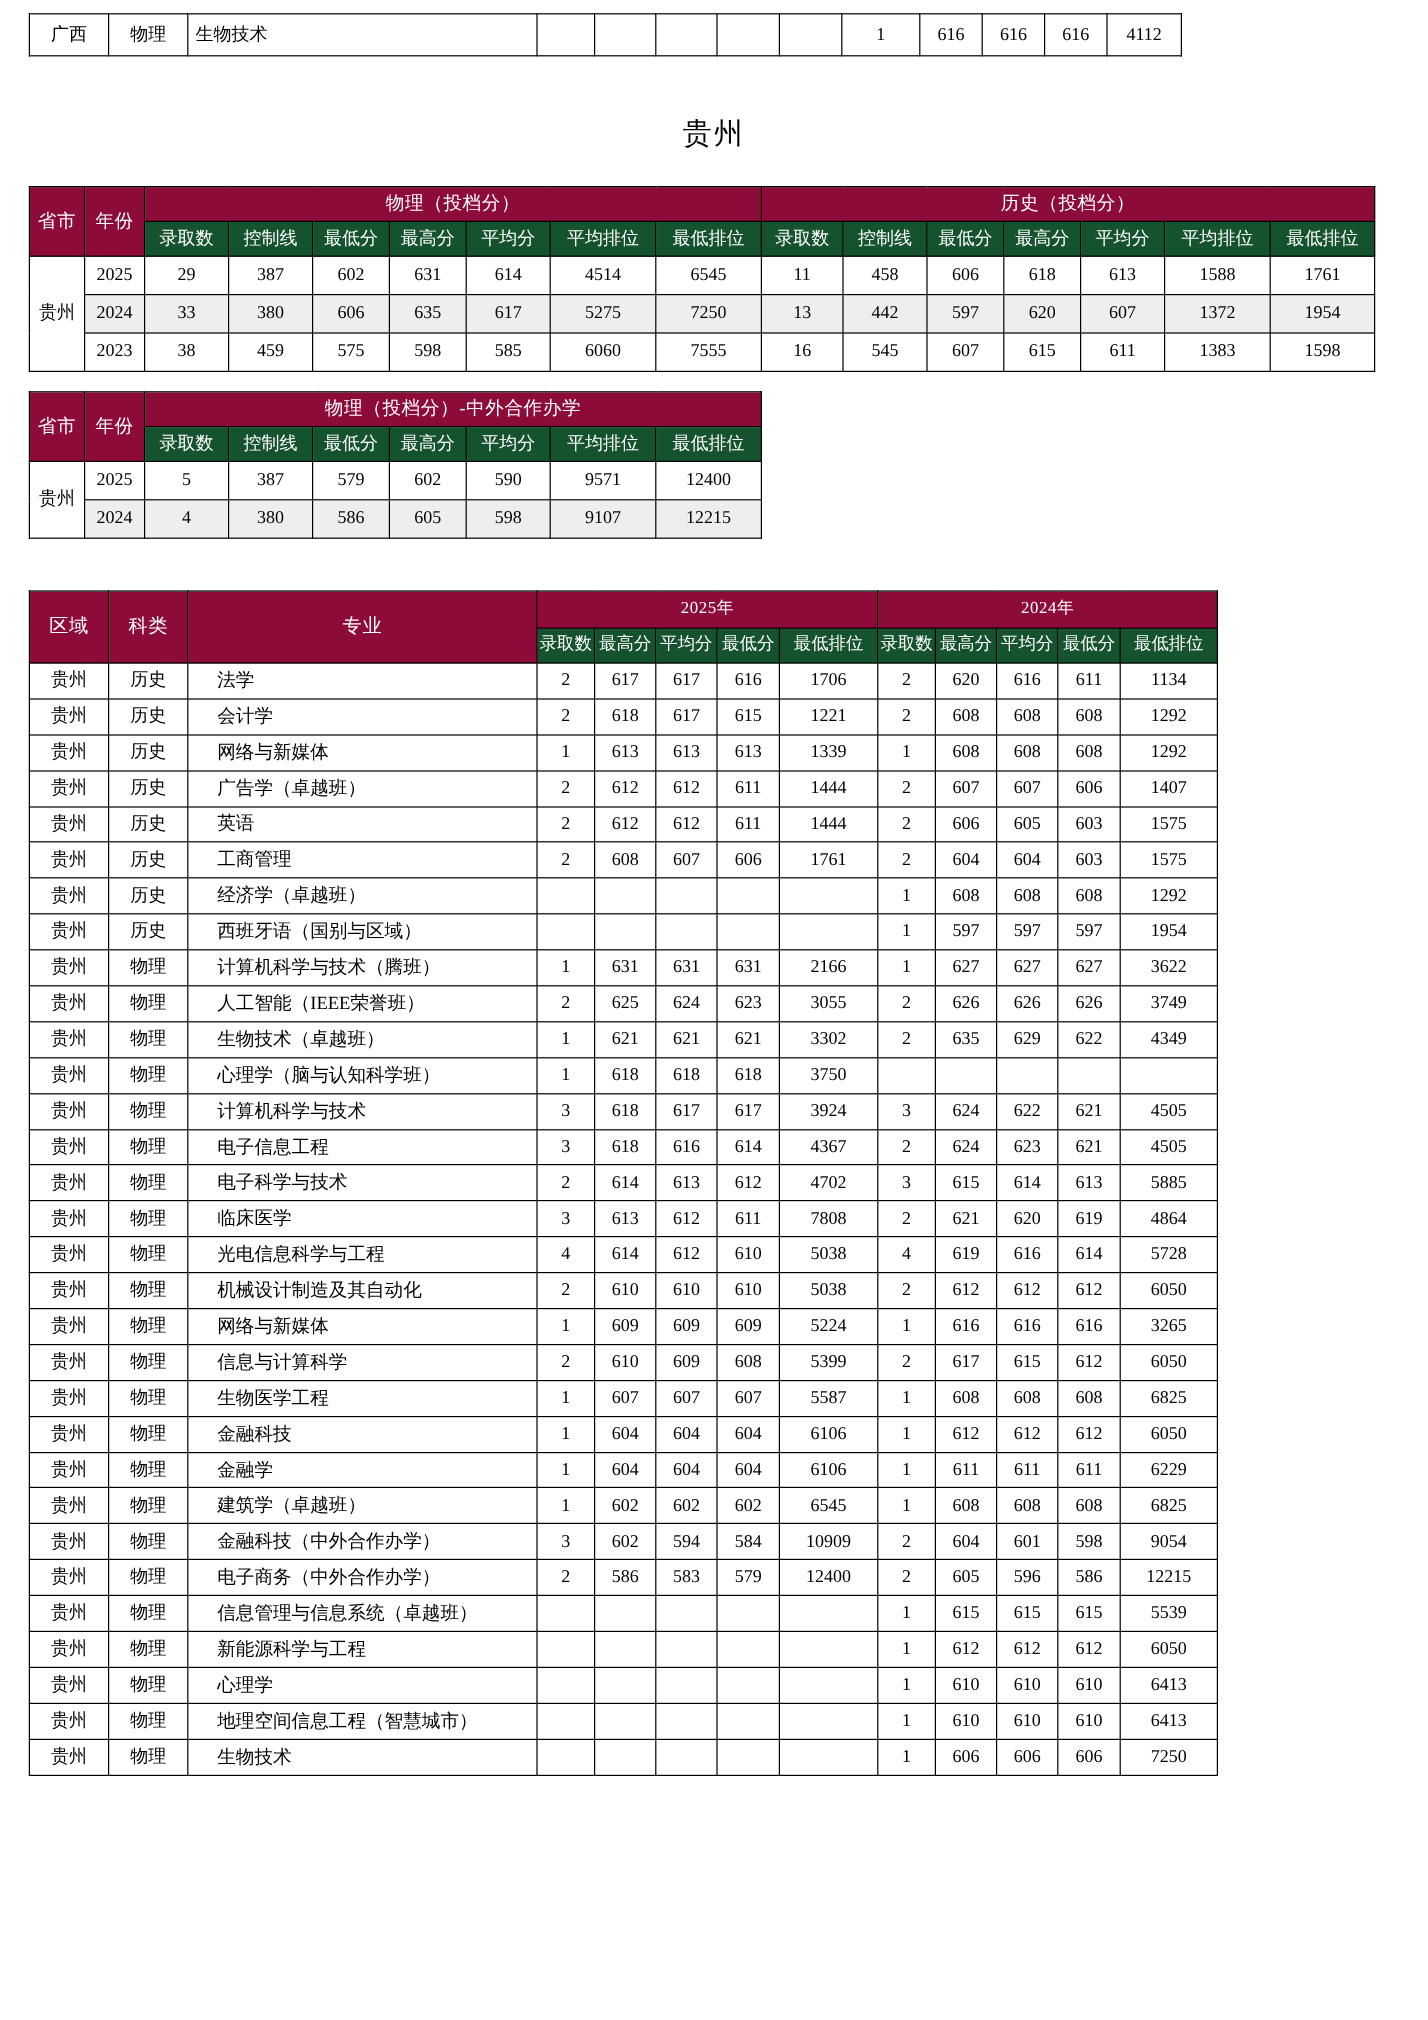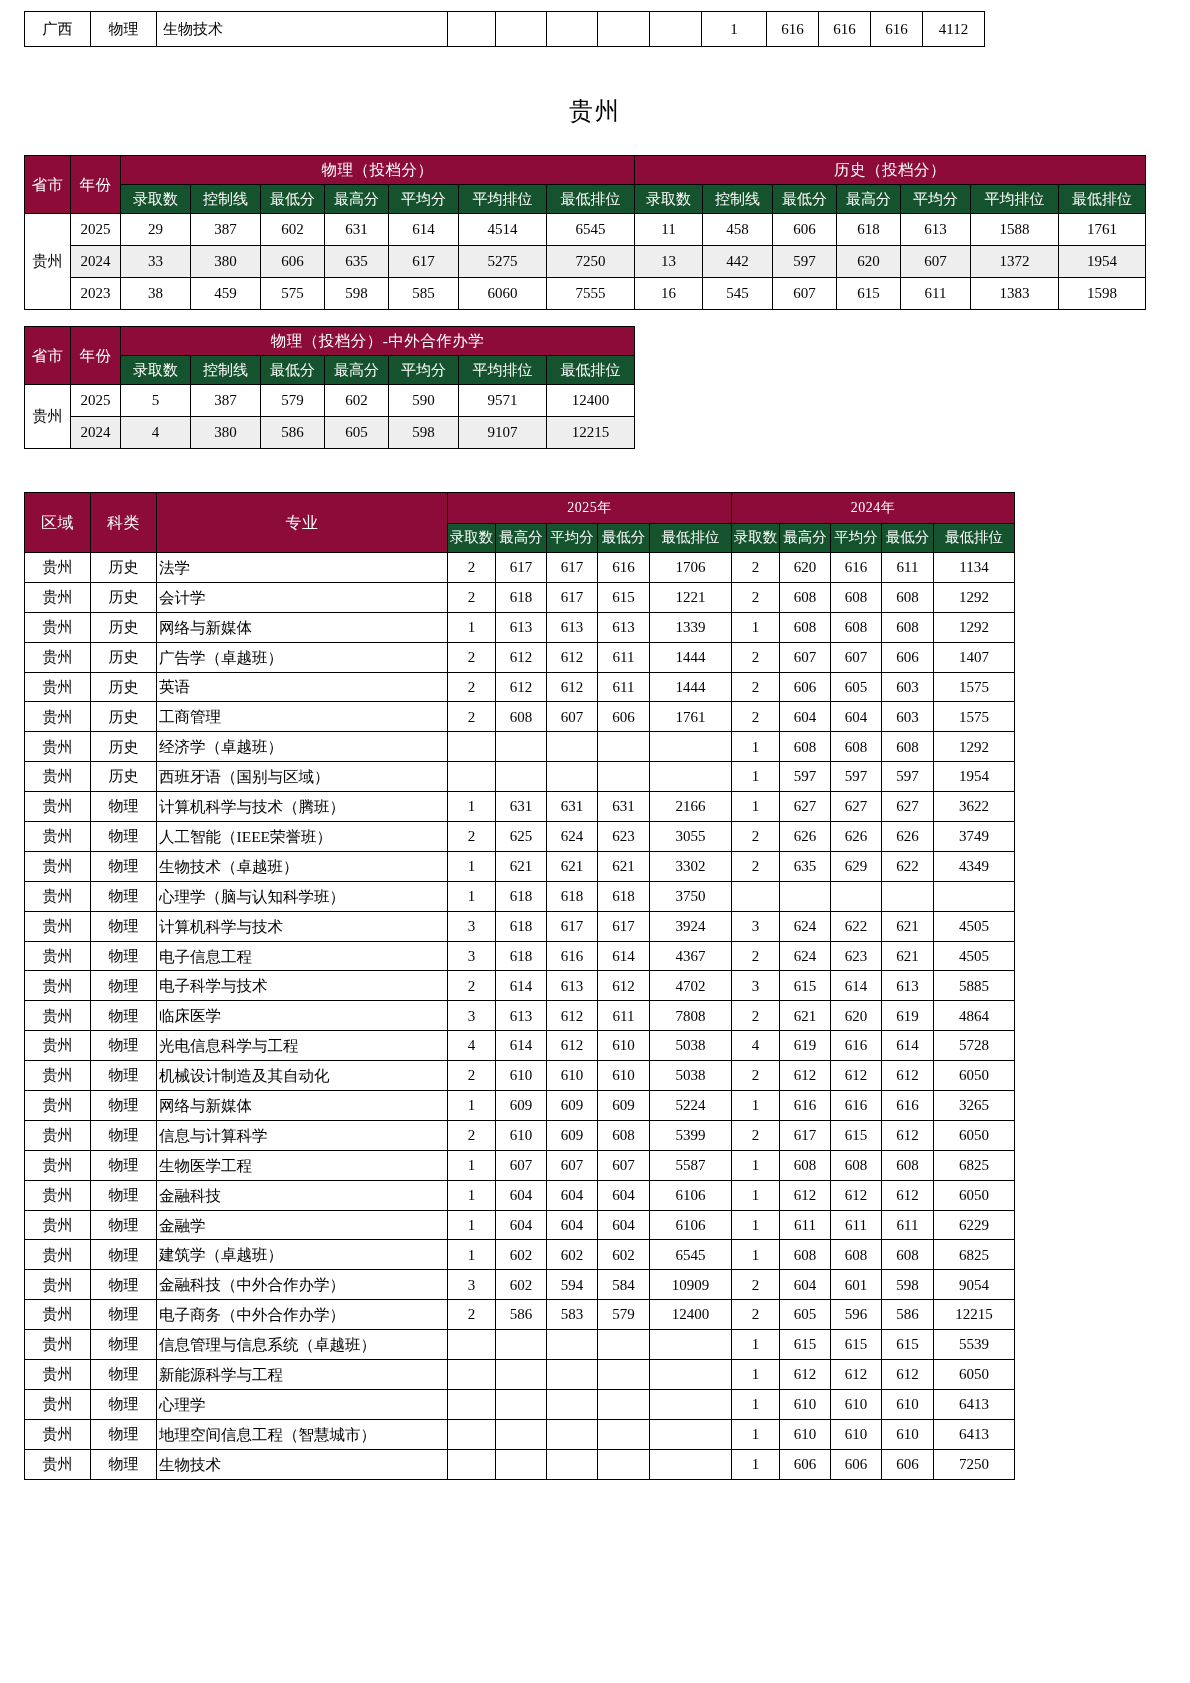--- a/index.html
+++ b/index.html
@@ -105,21 +105,21 @@
   .main-tbl td {
     height: 28.9px;
     font-size: 15px;
   }
   .main-tbl td.region,
   .main-tbl td.cate {
     font-size: 15px;
   }
   .main-tbl td.major {
     text-align: left;
-    padding-left: 2px;
+    padding-left: 24px;
     font-size: 15.5px;
   }
   .main-tbl .grp-hdr {
     height: 30px;
     font-size: 14px;
   }
   .main-tbl .sub-hdr {
     height: 28px;
     font-size: 14.5px;
   }

